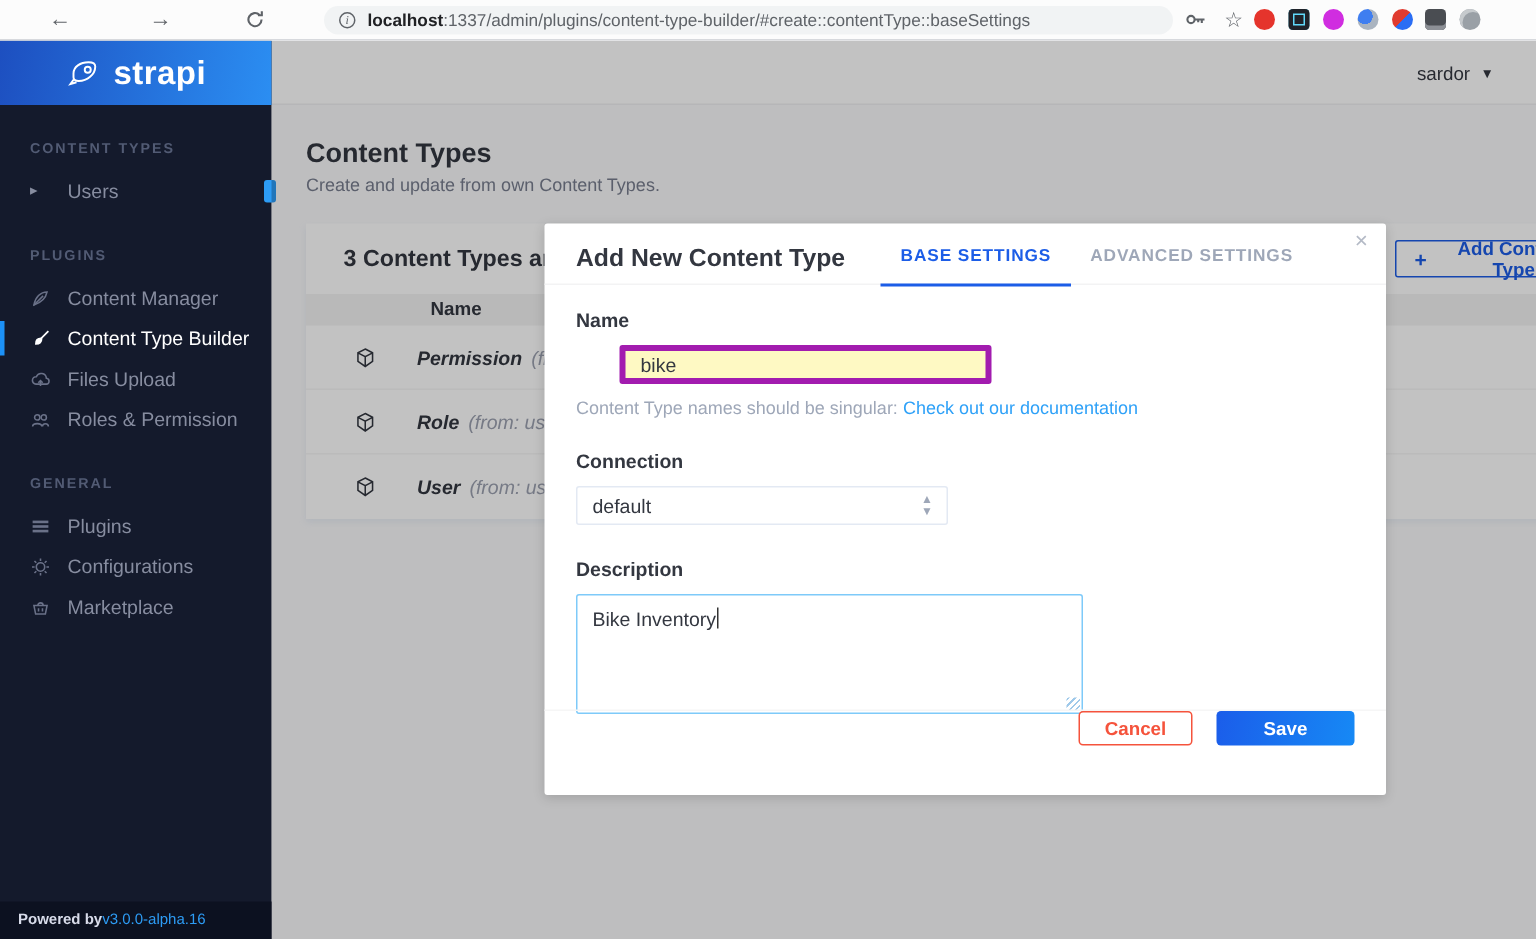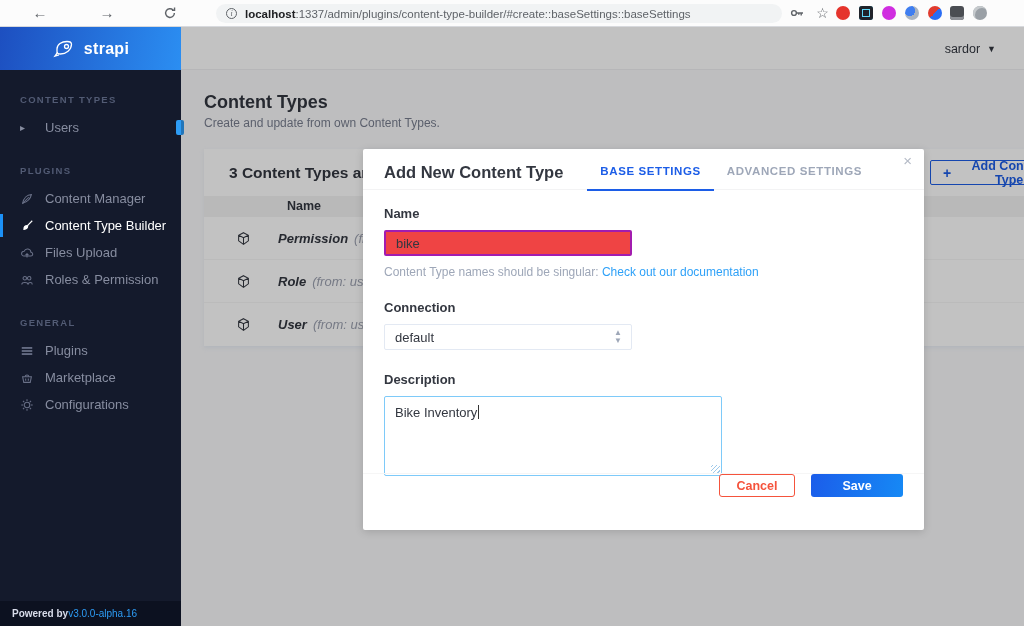--- a/index.html
+++ b/index.html
@@ -18,21 +18,21 @@
   .tb-ic { position:absolute; top:5px; width:17px; height:17px; color:#5f6368; }
   .tb-ic svg { width:16px; height:16px; }
   .star { font-size:14px; line-height:17px; text-align:center; }
   .ext { position:absolute; top:6px; width:14px; height:14px; border-radius:50%; }
   .ext.sq { border-radius:3px; }
 
   
   .sidebar { position:absolute; left:0; top:27px; width:181px; height:599px; background:#141a2c; z-index:6; }
   .logo { height:43px; background:linear-gradient(100deg,#1d4fc0 0%,#2b8ef2 100%); display:flex; align-items:center; justify-content:center; gap:8px; }
   .logo svg { width:24px; height:20px; }
-  .logo-word { color:#fff; font-weight:700; font-size:16px; letter-spacing:0.3px; }
+  .logo-word { color:#fff; font-weight:700; font-size:22px; letter-spacing:0.3px; }
   .side-group { margin-top:24px; }
   .side-label { padding:0 20px; font-size:9.5px; font-weight:700; letter-spacing:1.3px; color:#525b74; margin-bottom:9px; }
   .side-item { position:relative; height:27px; display:flex; align-items:center; gap:11px; padding-left:20px; color:#878da0; font-size:13px; cursor:pointer; }
   .side-item .ic { width:14px; height:14px; flex:0 0 auto; color:#6a7188; }
   .side-item .ic svg { width:14px; height:14px; }
   .side-item.active { color:#fff; }
   .side-item.active .ic { color:#fff; }
   .side-item.active::before { content:""; position:absolute; left:0; top:2px; bottom:2px; width:3px; background:#1c91f7; }
   .caret-r { color:#878da0; font-size:10px; width:14px; text-align:left; }
   .user-badge { position:absolute; right:-3px; top:6px; width:8px; height:15px; background:#2d9cf5; border-radius:2px; }
@@ -65,21 +65,21 @@
   .overlay { position:absolute; left:181px; top:27px; width:843px; height:599px; background:rgba(0,0,0,0.24); z-index:10; }
   .modal { position:absolute; left:363px; top:149px; width:561px; height:381px; background:#fff; border-radius:2px; box-shadow:0 2px 8px rgba(0,0,0,0.15); z-index:20; }
   .m-head { position:relative; height:41px; border-bottom:1px solid #f3f3f4; display:flex; align-items:center; padding:6px 21px 0; }
   .m-title { font-size:16.5px; font-weight:700; color:#333740; }
   .m-tabs { display:flex; margin-left:24px; height:35px; }
   .m-tab { font-size:11.5px; font-weight:700; letter-spacing:0.6px; color:#9ea7b8; padding:10px 13px 0; cursor:pointer; height:36px; }
   .m-tab.active { color:#1c5de7; border-bottom:2px solid #1c5de7; }
   .m-close { position:absolute; right:12px; top:4px; color:#b4bac6; font-size:15px; line-height:15px; cursor:pointer; }
   .m-body { padding:16px 21px 0; }
   .f-label { font-size:13px; font-weight:700; color:#333740; margin-bottom:9px; }
-  .f-input { width:248px; height:26px; border:2px solid #a21caf; border-radius:2px; padding:0 10px; font-size:13px; color:#333740; font-family:inherit; background:#ef4444; }
+  .f-input { width:248px; height:26px; border:4px solid #a21caf; border-radius:2px; padding:0 10px; font-size:13px; color:#333740; font-family:inherit; background:#fef9c3;margin-left:29px; }
   .helper { margin-top:9px; font-size:12px; color:#9ea7b8; }
   .helper a { color:#2ea1f8; text-decoration:none; cursor:pointer; }
   .gap1 { height:21px; } .gap2 { height:22px; }
   .f-select { position:relative; width:248px; height:26px; border:1px solid #e3e9f3; border-radius:2px; padding:0 10px; font-size:13px; color:#333740; display:flex; align-items:center; background:#fff; cursor:pointer; }
   .stepper { position:absolute; right:9px; top:4px; display:flex; flex-direction:column; line-height:8px; color:#9ea7b8; font-size:8px; }
   .f-textarea { position:relative; width:338px; height:80px; border:1px solid #7ecaf9; border-radius:2px; padding:8px 10px; font-size:13px; color:#333740; background:#fff; }
   .tcaret { display:inline-block; width:1px; height:14px; background:#333; vertical-align:-2px; margin-left:1px; }
   .resize-h { position:absolute; right:1px; bottom:1px; width:9px; height:9px; background:repeating-linear-gradient(-45deg,transparent 0 2px,#9fc9ea 2px 3px); cursor:nwse-resize; }
   .m-foot { position:absolute; left:0; bottom:0; width:100%; height:57px; border-top:1px solid #f6f6f6; display:flex; align-items:flex-start; justify-content:flex-end; gap:16px; padding:0 21px 4px 0; }
   .btn { height:23px; border-radius:3px; font-size:12.5px; font-weight:700; display:flex; align-items:center; justify-content:center; cursor:pointer; font-family:inherit; }
@@ -95,21 +95,21 @@
     <div class="nav-btn" style="left:30px;">←</div>
     <div class="nav-btn" style="left:97px;">→</div>
     <div class="nav-btn" style="left:160px;">
       <svg viewBox="0 0 16 16" fill="none" stroke="currentColor" stroke-width="1.6">
           <path d="M13 8a5 5 0 1 1-1.5-3.5"></path>
           <path d="M13.2 1.8v3h-3"></path>
         </svg>
     </div>
     <div class="url-pill">
       <span class="info-ic">i</span>
-      <span class="url-text"><b>localhost</b><span>:1337/admin/plugins/content-type-builder/#create::baseSettings::baseSettings</span></span>
+      <span class="url-text"><b>localhost</b><span>:1337/admin/plugins/content-type-builder/#create::contentType::baseSettings</span></span>
     </div>
     <div class="tb-ic" style="left:789px;">
       <svg viewBox="0 0 16 16" fill="none" stroke="currentColor" stroke-width="1.4">
           <circle cx="5" cy="8" r="2.4"></circle>
           <path d="M7.4 8H14M12.2 8v2.4M9.8 8v1.8"></path>
         </svg>
     </div>
     <div class="tb-ic star" style="left:814px;">☆</div>
     <div class="ext" style="left:836px; background:#e5342c;"></div>
     <div class="ext sq" style="left:859px; background:#20232a; box-shadow:inset 0 0 0 3px #20232a, inset 0 0 0 4px #61dafb;"></div>
@@ -177,31 +177,31 @@
       <div class="side-item">
         <span class="ic"><svg viewBox="0 0 16 16" fill="currentColor">
               <rect x="2" y="3.5" width="12" height="2"></rect>
               <rect x="2" y="7" width="12" height="2"></rect>
               <rect x="2" y="10.5" width="12" height="2"></rect>
             </svg></span>
         <span>Plugins</span>
       </div>
       <div class="side-item">
         <span class="ic"><svg viewBox="0 0 16 16" fill="none" stroke="currentColor" stroke-width="1.2">
+              <circle cx="8" cy="8" r="3.2"></circle>
+              <path d="M8 1.5v2M8 12.5v2M1.5 8h2M12.5 8h2M3.4 3.4l1.4 1.4M11.2 11.2l1.4 1.4M12.6 3.4l-1.4 1.4M4.8 11.2l-1.4 1.4"></path>
+            </svg></span>
+        <span>Configurations</span>
+      </div>
+      <div class="side-item">
+        <span class="ic"><svg viewBox="0 0 16 16" fill="none" stroke="currentColor" stroke-width="1.2">
               <path d="M3 6.5h10l-1.3 6.5H4.3z"></path>
               <path d="M6 6.5a2 2 0 0 1 4 0M6.5 8.5v2.5M9.5 8.5v2.5"></path>
             </svg></span>
         <span>Marketplace</span>
-      </div>
-      <div class="side-item">
-        <span class="ic"><svg viewBox="0 0 16 16" fill="none" stroke="currentColor" stroke-width="1.2">
-              <circle cx="8" cy="8" r="3.2"></circle>
-              <path d="M8 1.5v2M8 12.5v2M1.5 8h2M12.5 8h2M3.4 3.4l1.4 1.4M11.2 11.2l1.4 1.4M12.6 3.4l-1.4 1.4M4.8 11.2l-1.4 1.4"></path>
-            </svg></span>
-        <span>Configurations</span>
       </div>
     </div>
 
     <div class="side-footer">
       <span class="powered">Powered by</span>
       <span class="version">v3.0.0-alpha.16</span>
     </div>
   </div>
 
   <div class="content">

